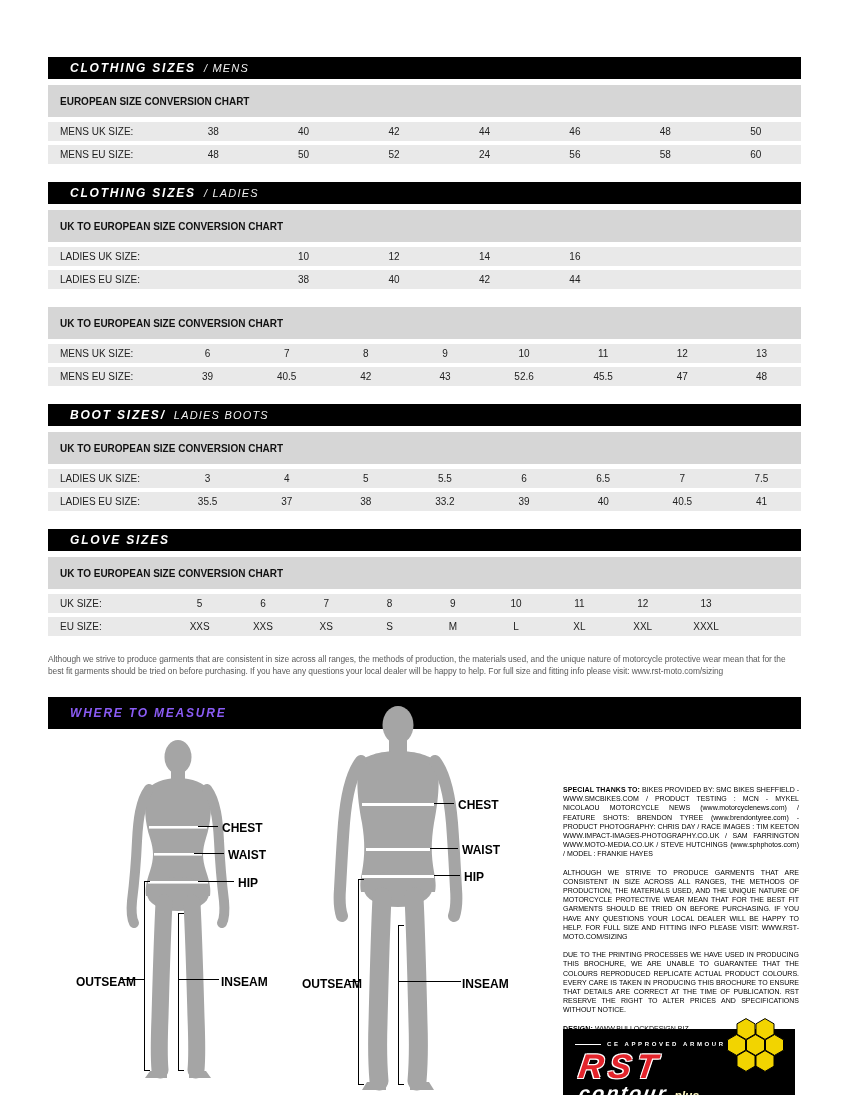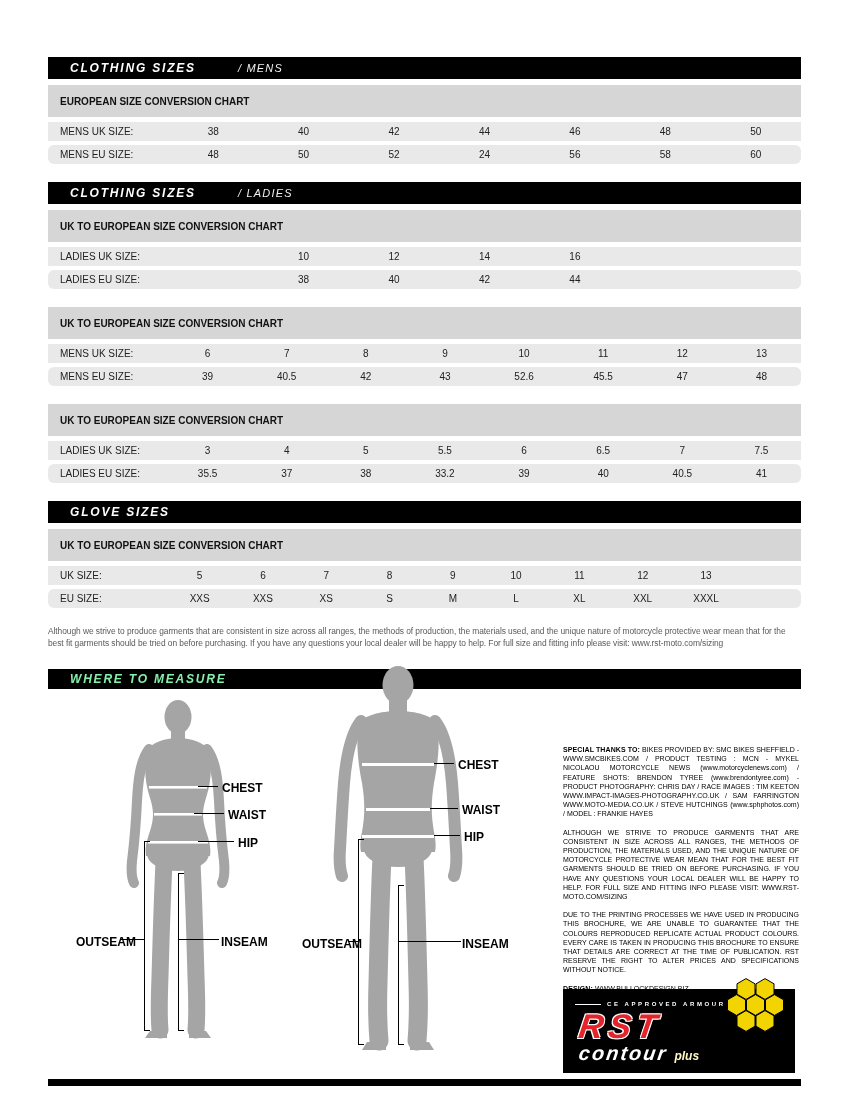--- a/index.html
+++ b/index.html
@@ -4,32 +4,32 @@
 <style>
   * { margin:0; padding:0; box-sizing:border-box; }
   html,body { background:#ffffff; }
   body { font-family:"Liberation Sans", sans-serif; }
   .page { position:relative; width:849px; height:1095px; margin:0 auto; background:#fff; overflow:hidden; }
   .content { position:absolute; left:48px; top:0; width:753px; }
 
   
   .size-sections { padding-top:57px; }
   .size-section { margin-bottom:18px; }
-  .sec-bar { height:22px; background:#000; color:#fff; display:flex; align-items:center; padding-left:22px; margin-bottom:6px;gap:34px; }
+  .sec-bar { height:22px; background:#000; color:#fff; display:flex; align-items:center; padding-left:22px; margin-bottom:6px; }
   .sec-title { font-style:italic; font-weight:bold; font-size:12px; letter-spacing:1.8px; }
   .sec-suffix { font-style:italic; font-size:11px; letter-spacing:1.2px; margin-left:8px; color:#f0f0f0; }
   .sec-sub { height:32px; background:#d6d6d6; display:flex; align-items:center; padding-left:12px; font-weight:bold; font-size:10px; color:#111; margin-bottom:5px; }
   .trow { height:19px; background:#e9e9e9; display:flex; align-items:center; margin-bottom:4px; font-size:10px; color:#222; }
-  .trow:last-child { margin-bottom:0;border-radius:6px; }
+  .trow:last-child { margin-bottom:0; }
   .tlabel { flex:0 0 120px; padding-left:12px; white-space:nowrap; }
   .tcell { flex:1; text-align:center; }
 
   .disclaimer { margin-top:2px; font-size:8.4px; line-height:11.5px; color:#5a5a5a; letter-spacing:-0.05px; }
 
-  .measure-bar { margin-top:20px; height:20px; background:#000; color:#86efac; display:flex; align-items:center; padding-left:22px; }
+  .measure-bar { margin-top:20px; height:32px; background:#000; color:#8b5cf6; display:flex; align-items:center; padding-left:22px; }
 
   
   .figures { position:relative; height:390px; }
   .fig { position:absolute; }
   .fig-female { left:40px; top:8px; width:180px; height:345px; z-index:2; }
   .fig-male { left:250px; top:-26px; width:200px; height:400px; z-index:2; }
   .m-label { position:absolute; font-size:12px; font-weight:bold; color:#000; white-space:nowrap; z-index:3;text-align:center; }
   .m-line { position:absolute; height:1px; background:#000; z-index:3; }
   .vline { position:absolute; width:6px; border-left:1px solid #000; border-top:1px solid #000; border-bottom:1px solid #000; z-index:3; }
 
@@ -172,20 +172,24 @@
               <div class="tcell">43</div>
               <div class="tcell">52.6</div>
               <div class="tcell">45.5</div>
               <div class="tcell">47</div>
               <div class="tcell">48</div>
             </div>
 </div>
   </section>
 
   <section class="size-section">
+    <div class="sec-bar">
+      <span class="sec-title">BOOT SIZES/</span>
+      <span class="sec-suffix">LADIES BOOTS</span>
+    </div>
     <div class="sec-sub">UK TO EUROPEAN SIZE CONVERSION CHART</div>
     <div class="sec-rows">
   <div class="trow">
     <div class="tlabel">LADIES UK SIZE:</div>
   <div class="tcell">3</div>
               <div class="tcell">4</div>
               <div class="tcell">5</div>
               <div class="tcell">5.5</div>
               <div class="tcell">6</div>
               <div class="tcell">6.5</div>

